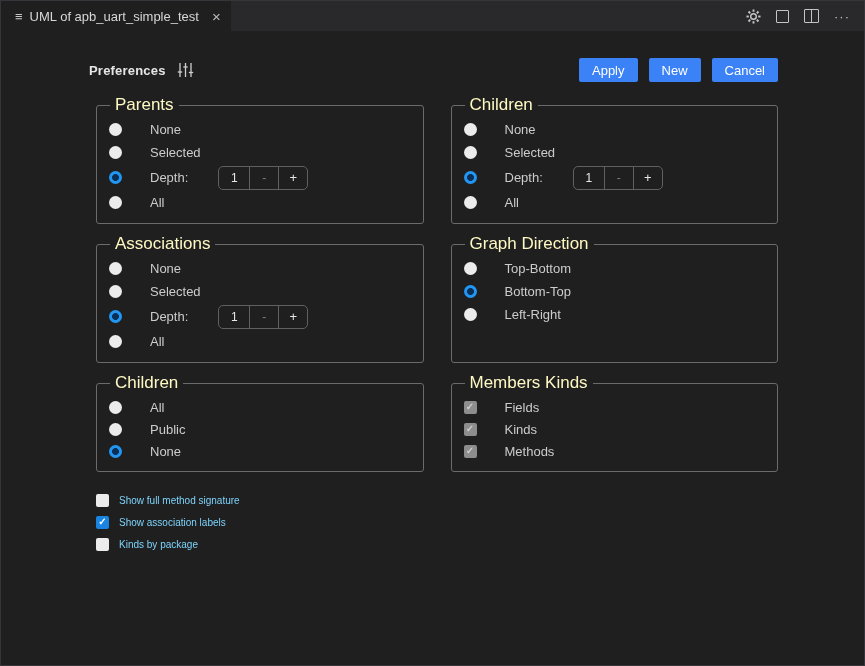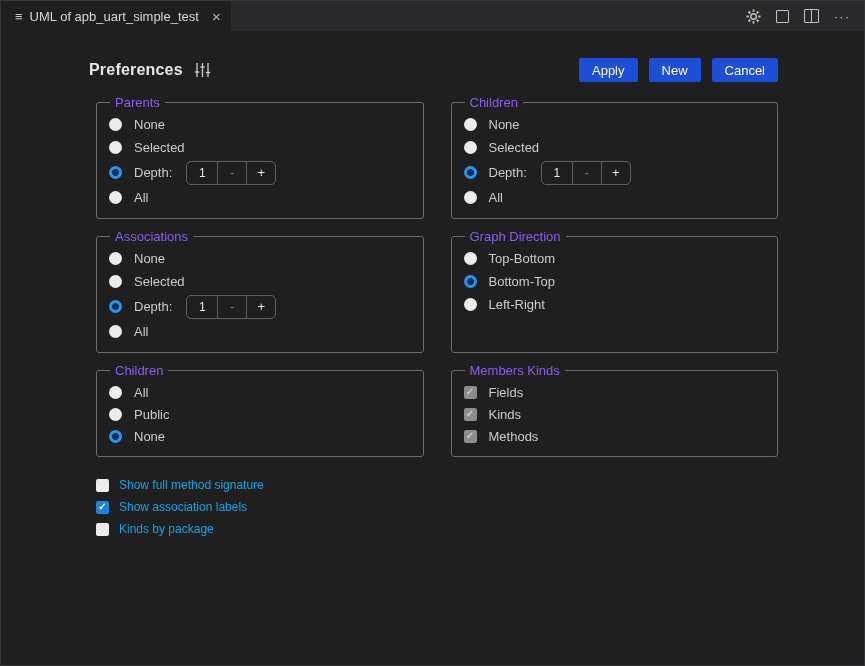--- a/index.html
+++ b/index.html
@@ -14,51 +14,51 @@
   .tab-actions{margin-left:auto;display:flex;align-items:center;gap:15px;padding-right:14px;color:#c5c5c5;}
   .ic-gear svg{display:block;}
   .ic-box{width:11px;height:11px;border:1.4px solid #c5c5c5;border-radius:1px;}
   .ic-split{width:13px;height:12px;border:1.4px solid #c5c5c5;border-radius:1px;display:flex;justify-content:center;}
   .ic-split i{display:block;width:0;border-left:1.4px solid #c5c5c5;height:100%;}
   .ic-more{font-size:13px;letter-spacing:1px;line-height:1;}
 
   
   .editor{flex:1;background:#1f1f1f;}
   .header-row{display:flex;align-items:center;margin:24px 86px 0 88px;height:30px;}
-  .page-title{font-size:16px;font-weight:bold;color:#e6e6e6;letter-spacing:.2px;}
+  .page-title{font-size:13px;font-weight:bold;color:#e6e6e6;letter-spacing:.2px;}
   .sliders-ic{margin-left:11px;display:flex;align-items:center;}
   .btns{margin-left:auto;display:flex;gap:11px;}
-  .btn{background:#1d4ed8;color:#ffffff;border:none;border-radius:2px;font-size:13px;font-family:"Liberation Sans",sans-serif;padding:4px 13px;height:24px;cursor:pointer;}
+  .btn{background:#3b82f6;color:#ffffff;border:none;border-radius:2px;font-size:13px;font-family:"Liberation Sans",sans-serif;padding:4px 13px;height:24px;cursor:pointer;}
 
   
   .grid{margin:10px 86px 0 95px;display:grid;grid-template-columns:1fr 1fr;column-gap:27px;row-gap:10px;}
   fieldset.grp{border:1px solid #6b6b6b;border-radius:3px;margin:0;padding:3px 12px 9px 12px;min-height:0;}
-  fieldset.grp legend{font-size:13px;color:#8b5cf6;padding:0 5px;margin-left:1px;}
-  .opt{display:flex;align-items:center;gap:12px;height:23px;font-size:13px;color:#cccccc;cursor:pointer;}
+  fieldset.grp legend{font-size:17px;color:#fef9c3;padding:0 5px;margin-left:1px;}
+  .opt{display:flex;align-items:center;gap:28px;height:23px;font-size:13px;color:#cccccc;cursor:pointer;}
   .opt.tall{height:27px;}
   .row3 .opt{height:22px;}
 
   
   .radio{width:13px;height:13px;border-radius:50%;background:#ececec;flex:0 0 auto;}
   .radio.sel{background:radial-gradient(circle,#0a2f57 0 34%,#2196f3 41%);}
   .cb{width:13px;height:13px;border-radius:2px;background:#ececec;flex:0 0 auto;display:flex;align-items:center;justify-content:center;font-size:10px;line-height:1;color:transparent;}
   .cb.on{background:#1a85e0;}
   .cb.on::after{content:"✓";color:#ffffff;font-weight:bold;}
   .cb.dis{background:#8d8d8d;}
   .cb.dis::after{content:"✓";color:#cfcfcf;font-weight:bold;}
 
   
   .spinner{display:inline-flex;align-items:stretch;height:22px;border:1px solid #606060;border-radius:5px;overflow:hidden;margin-left:2px;}
   .sp-val{width:30px;display:flex;align-items:center;justify-content:center;font-size:12px;color:#e8e8e8;border-right:1px solid #606060;}
   .sp-minus{width:28px;display:flex;align-items:center;justify-content:center;font-size:12px;color:#7d7d7d;border-right:1px solid #606060;cursor:pointer;}
   .sp-plus{width:28px;display:flex;align-items:center;justify-content:center;font-size:13px;color:#e8e8e8;cursor:pointer;}
 
   
   .footer{margin:17px 86px 0 95px;}
-  .fopt{display:flex;align-items:center;gap:10px;height:22px;font-size:12px;color:#0ea5e9;cursor:pointer;}
+  .fopt{display:flex;align-items:center;gap:10px;height:22px;font-size:10px;color:#7dd3fc;cursor:pointer;}
 </style>
 </head>
 <body>
 
 <div class="window">
 
   <div class="tabbar">
     <div class="tab">
       <span class="tab-menu-ic">≡</span>
       <span>UML of apb_uart_simple_test</span>

